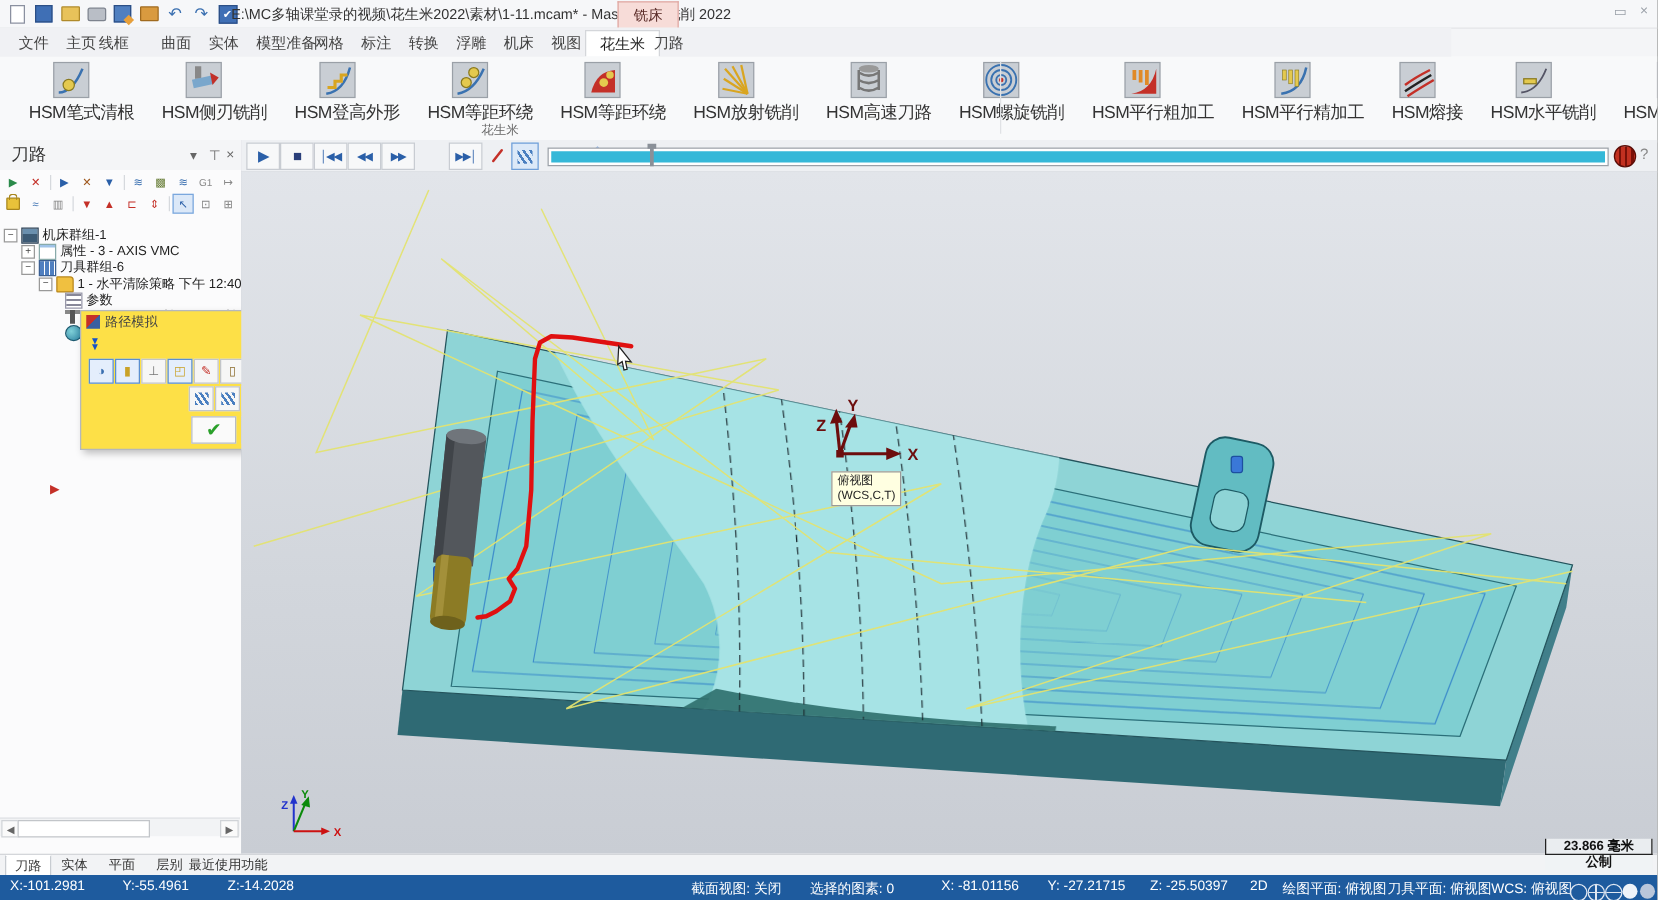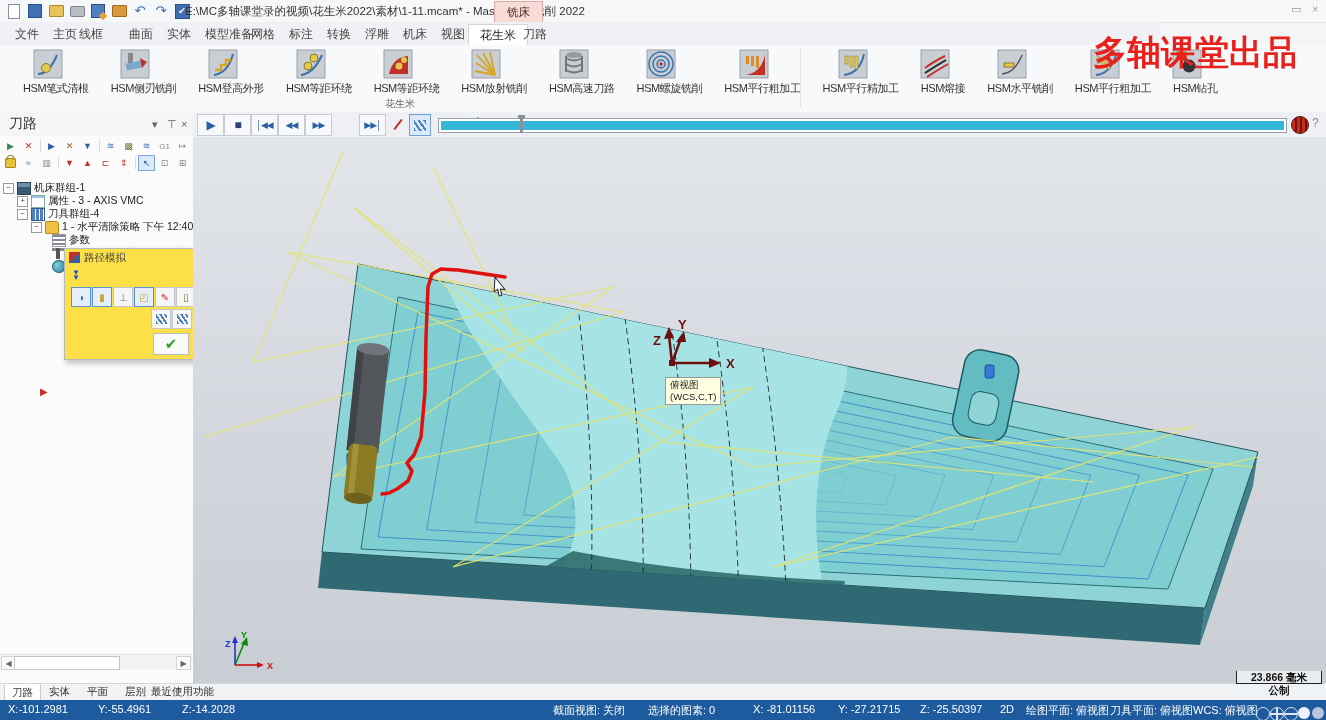--- a/index.html
+++ b/index.html
@@ -30,21 +30,21 @@
   .tab.active{background:#ffffff;border:1px solid #d4d6da;border-bottom:1px solid #ffffff;color:#1d1d1d;}
   #combo-style{position:absolute;left:1138px;top:24px;width:72px;height:17px;background:#fff;border:1px solid #b8bcc2;font-size:10.5px;color:#333;
      display:flex;align-items:center;padding:0 4px;justify-content:space-between;}
   #mymc{position:absolute;left:1222px;top:27px;font-size:11px;color:#555;white-space:nowrap;}
   .mini-ico{position:absolute;top:26px;font-size:11px;color:#4a7fc0;}
   
   #ribbon{position:absolute;left:0;top:45px;width:1326px;height:68px;background:#f8f9fa;border-bottom:1px solid #d0d3d7;}
   #hsm-strip{position:absolute;left:4px;top:3px;display:flex;}
   .hsm{display:flex;flex-direction:column;align-items:center;padding:1px 3px 0 3px;cursor:default;}
   .hsm svg{display:block;margin-bottom:2px;}
-  .hsm .lbl{font-size:11px;color:#333;white-space:nowrap;letter-spacing:-0.4px;padding-left:16px;}
+  .hsm .lbl{font-size:14px;color:#333;white-space:nowrap;letter-spacing:-0.4px;padding-left:16px;}
   #grp-label{position:absolute;left:0;top:52px;width:800px;text-align:center;font-size:10px;color:#666;}
   #grp-div{position:absolute;left:800px;top:4px;height:58px;border-left:1px solid #e0e2e5;}
   
   #wm1{position:absolute;left:1040px;top:1px;font-size:27px;font-weight:bold;color:#e8211d;letter-spacing:1px;z-index:60;font-style:italic;}
   #wm2{position:absolute;left:1093px;top:30px;font-size:34px;font-weight:bold;color:#e8211d;z-index:60;}
   
   #panel{position:absolute;left:0;top:112px;width:193px;height:571px;background:#fbfbfc;border-right:1px solid #c8ccd1;}
   #panel-head{position:absolute;left:0;top:0;width:100%;height:24px;background:#f4f5f7;}
   #panel-title{position:absolute;left:9px;top:3px;font-size:14px;color:#333;}
   .ph-ico{position:absolute;top:6px;font-size:11px;color:#666;cursor:default;}
@@ -322,21 +322,20 @@
             <circle cx="17" cy="17" r="6.5" fill="#333"></circle>
             <path d="M10 8 L14 13" stroke="#555" stroke-width="2"></path>
           </svg>
         <span class="lbl">HSM钻孔</span>
       </div>
     </div>
     <div id="grp-label">花生米</div>
     <div id="grp-div"></div>
   </div>
 
-  <div id="wm2">多轴课堂出品</div>
 
   <div id="panel">
     <div id="panel-head">
       <div id="panel-title">刀路</div>
       <span class="ph-ico" style="left:152px">▾</span>
       <span class="ph-ico" style="left:167px">⊤</span>
       <span class="ph-ico" style="left:181px">×</span>
     </div>
     <div class="tbrow" style="top:26px">
       <span class="mbtn" style="color:#2a8a4a">▶</span>
@@ -378,21 +377,21 @@
       <span>机床群组-1</span>
     </div>
     <div class="t-row" style="left:17px;top:83px">
       <span class="exp">+</span>
       <span class="tic tic-props"></span>
       <span>属性 - 3 - AXIS VMC</span>
     </div>
     <div class="t-row" style="left:17px;top:96px">
       <span class="exp">−</span>
       <span class="tic tic-group"></span>
-      <span>刀具群组-4</span>
+      <span>刀具群组-6</span>
     </div>
     <div class="t-row" style="left:31px;top:109px">
       <span class="exp">−</span>
       <span class="tic tic-folder"></span>
       <span>1 - 水平清除策略 下午 12:40 - [WCS:</span>
     </div>
     <div class="t-row" style="left:52px;top:122px">
       <span class="tic tic-params"></span>
       <span>参数</span>
     </div>

